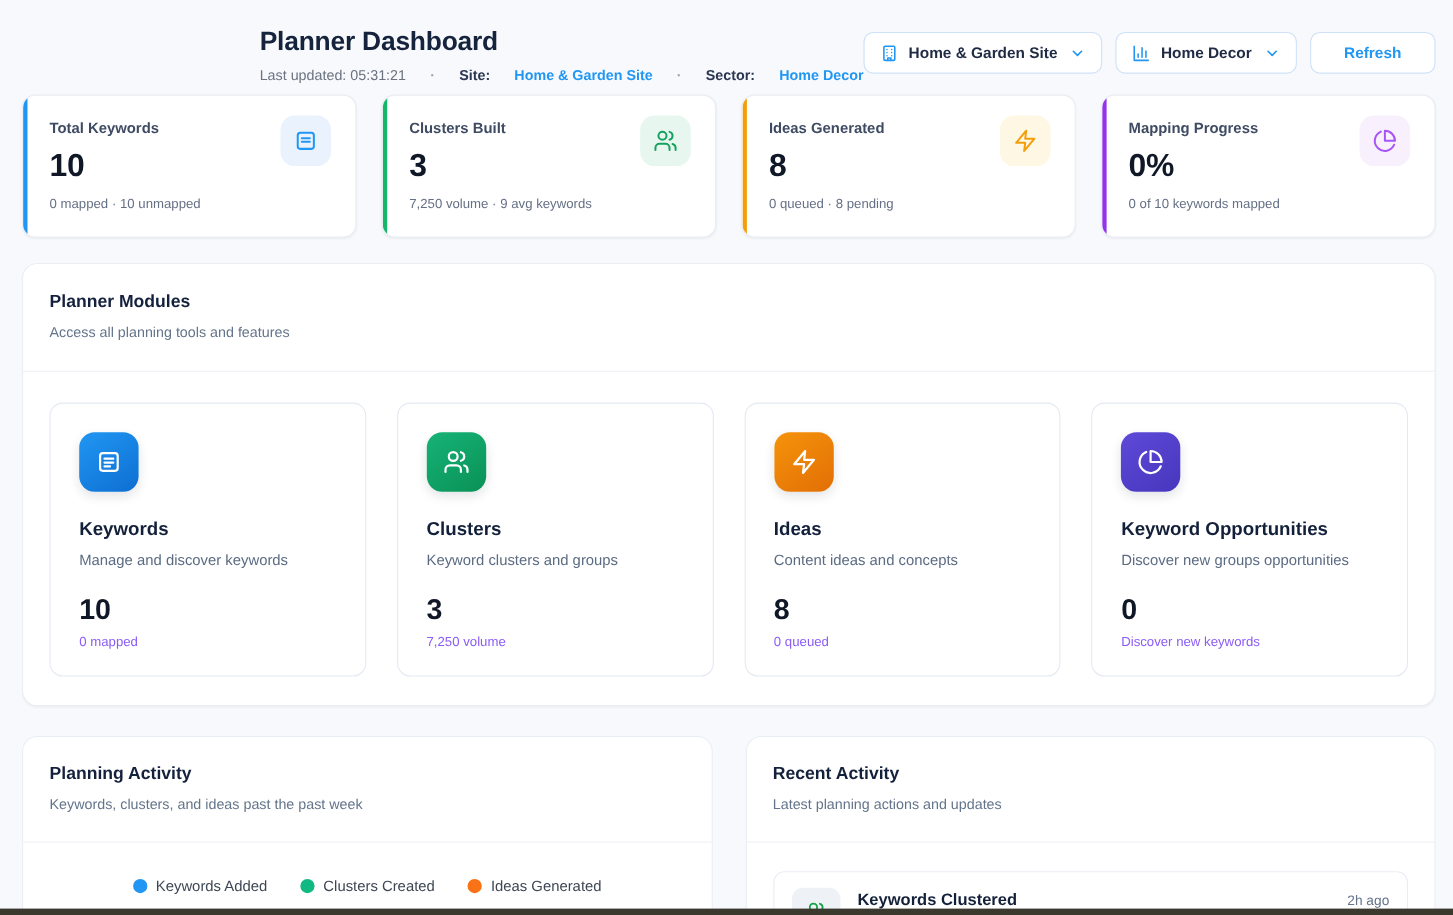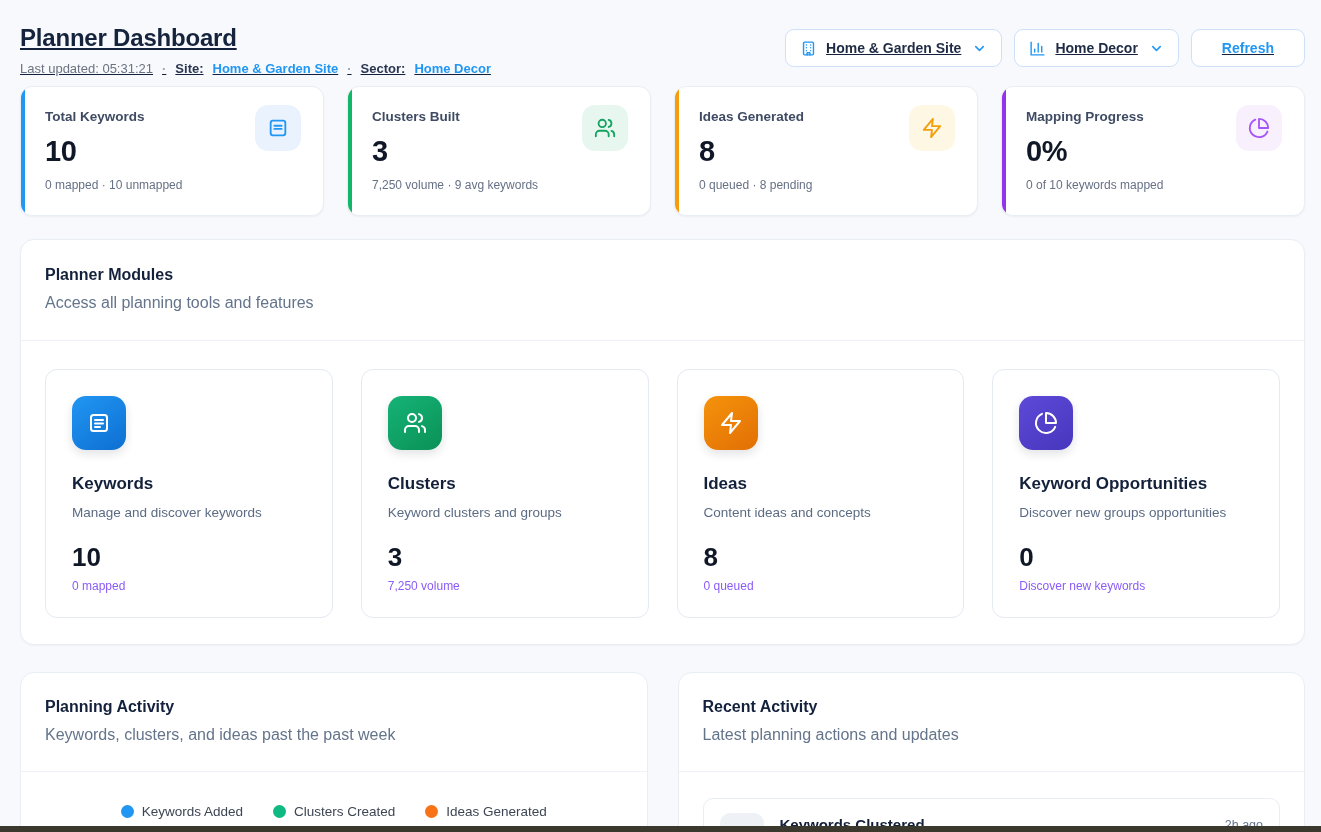--- a/index.html
+++ b/index.html
@@ -4,23 +4,23 @@
 <style>
   * { margin:0; padding:0; box-sizing:border-box; }
   html,body { width:1321px; height:832px; overflow:hidden; }
   body {
     font-family:"Liberation Sans","DejaVu Sans",sans-serif;
     background:#f7f9fc; color:#14213d; position:relative;
   }
   .page { padding:24px 16px 0 20px; }
 
   
-  .header-row { display:flex; justify-content:space-between; align-items:flex-start;text-decoration:underline; }
+  .header-row { display:flex; justify-content:flex-end; align-items:flex-start; }
   .page-title { font-size:24px; font-weight:800; color:#15233c; letter-spacing:-.2px; }
-  .meta { margin-top:9px; font-size:13px; color:#6b7280; display:flex; align-items:center; gap:9px; }
+  .meta { margin-top:9px; font-size:13px; color:#6b7280; display:flex; align-items:center; gap:22px; }
   .meta .strong { color:#2b3650; font-weight:700; }
   .meta .link { color:#2196f3; font-weight:700; }
   .meta .dot { color:#9aa4b2; font-weight:700; }
 
   .toolbar { display:flex; gap:12px; margin-top:5px; }
   .select-btn, .refresh-btn {
     display:flex; align-items:center; gap:9px; background:#fff;
     border:1.5px solid #cfe1f8; border-radius:9px; height:38px;
     padding:0 14px; font-size:14px; font-weight:700; color:#1f2a44; cursor:pointer;
     font-family:inherit;
@@ -42,21 +42,21 @@
   .stat-value { font-size:29px; font-weight:800; color:#101828; margin-top:11px; letter-spacing:-.3px; }
   .stat-sub { font-size:12px; color:#667085; margin-top:10px; }
   .stat-icon { position:absolute; top:18px; right:22px; width:46px; height:46px; border-radius:13px; display:flex; align-items:center; justify-content:center; }
   .i-blue{background:#eaf3fd; color:#2196f3} .i-green{background:#e7f7ef; color:#17a261}
   .i-orange{background:#fdf7e3; color:#f59e0b} .i-purple{background:#f8f0fc; color:#a855f7}
 
   
   .panel { margin-top:23px; background:#fff; border:1px solid #e9eef5; border-radius:14px; box-shadow:0 1px 2px rgba(16,24,40,.04); }
   .panel-header { padding:26px 24px 28px; }
   .panel-title { font-size:16px; font-weight:800; color:#14213d; }
-  .panel-sub { margin-top:10px; font-size:16px; color:#64748b; }
+  .panel-sub { margin-top:10px; font-size:13px; color:#64748b; }
   .divider { height:1px; background:#eef1f6; }
 
   .modules-grid { padding:28px 24px 26px; display:grid; grid-template-columns:repeat(4,1fr); gap:28px; }
   .module-card { background:#fff; border:1px solid #e4e9f2; border-radius:12px; padding:26px 26px 24px; min-height:236px; cursor:pointer; }
   .module-icon { width:54px; height:54px; border-radius:14px; color:#fff; display:flex; align-items:center; justify-content:center; box-shadow:0 4px 10px rgba(16,24,40,.12); }
   .m-blue{background:linear-gradient(145deg,#2196f3,#0d6fd1)}
   .m-green{background:linear-gradient(145deg,#16b377,#0a9156)}
   .m-orange{background:linear-gradient(145deg,#f5930b,#e26f05)}
   .m-purple{background:linear-gradient(145deg,#5d4ad8,#4736bd)}
   .module-title { margin-top:24px; font-size:17px; font-weight:800; color:#13203a; }

